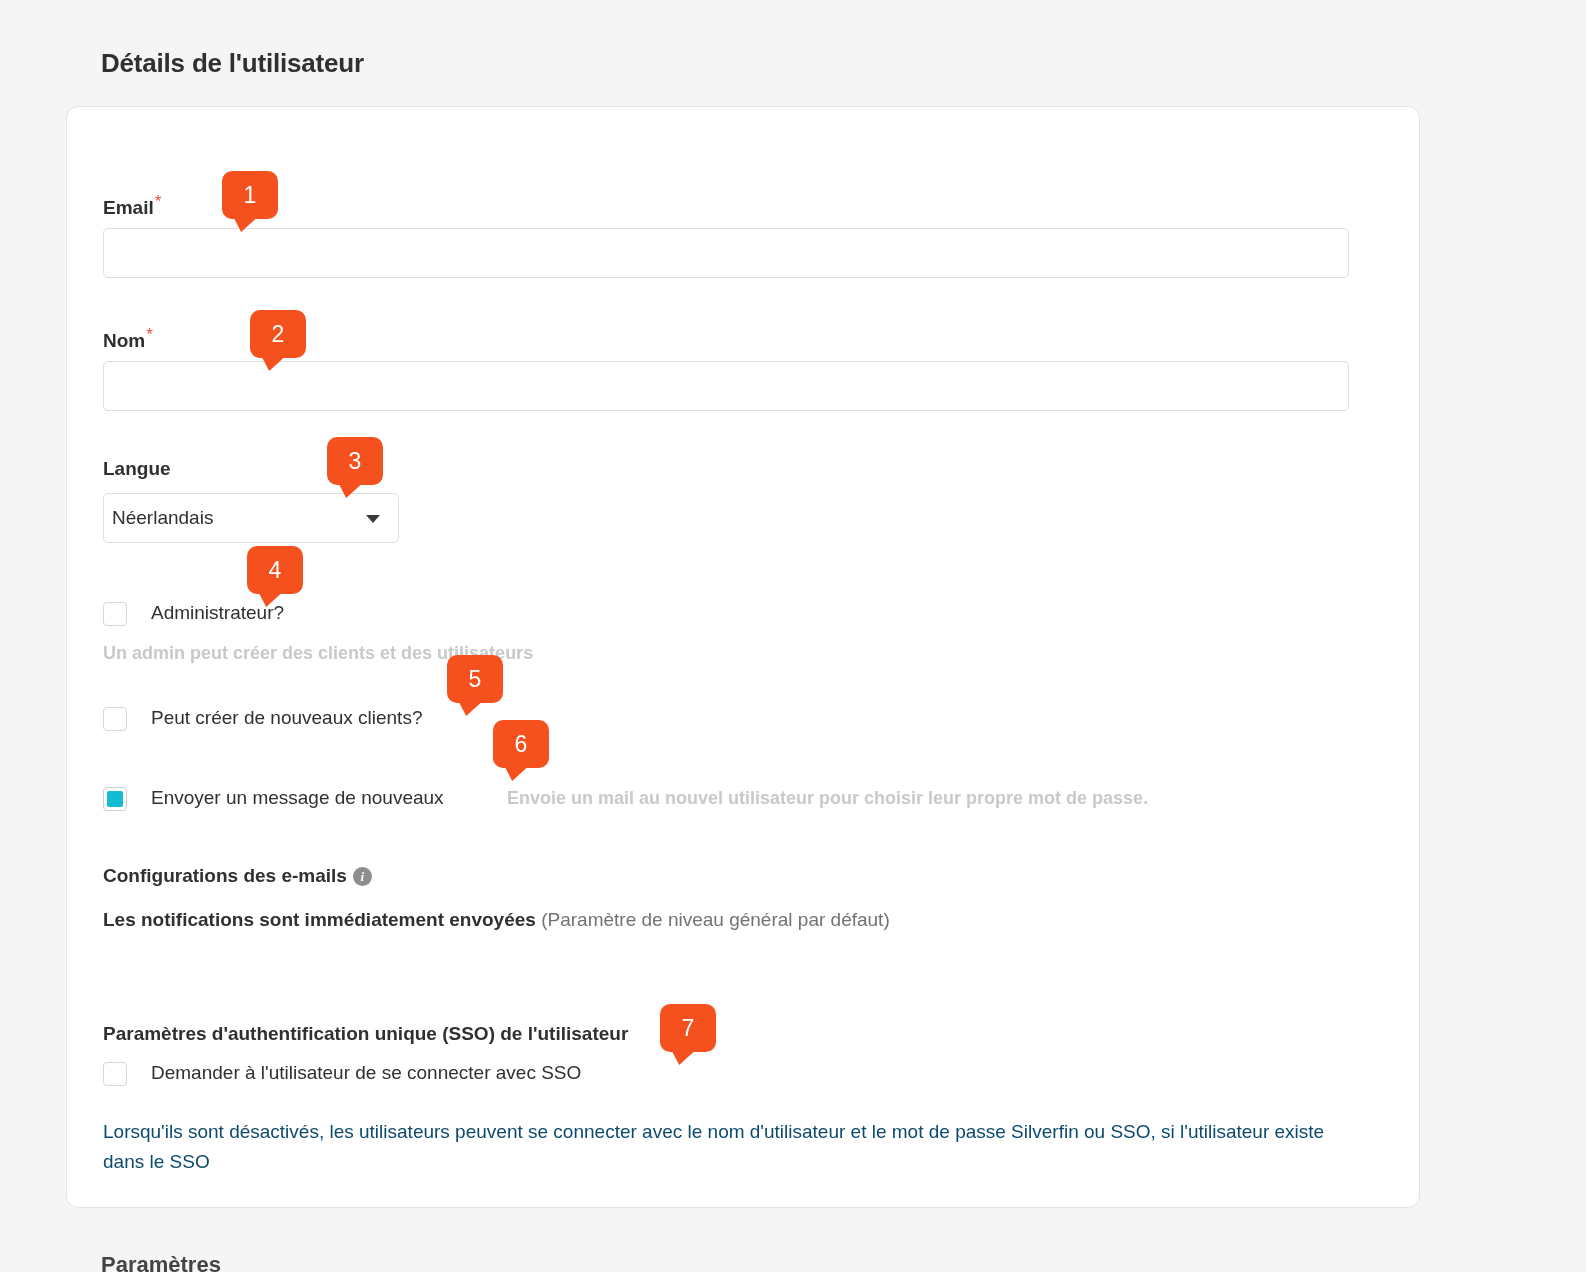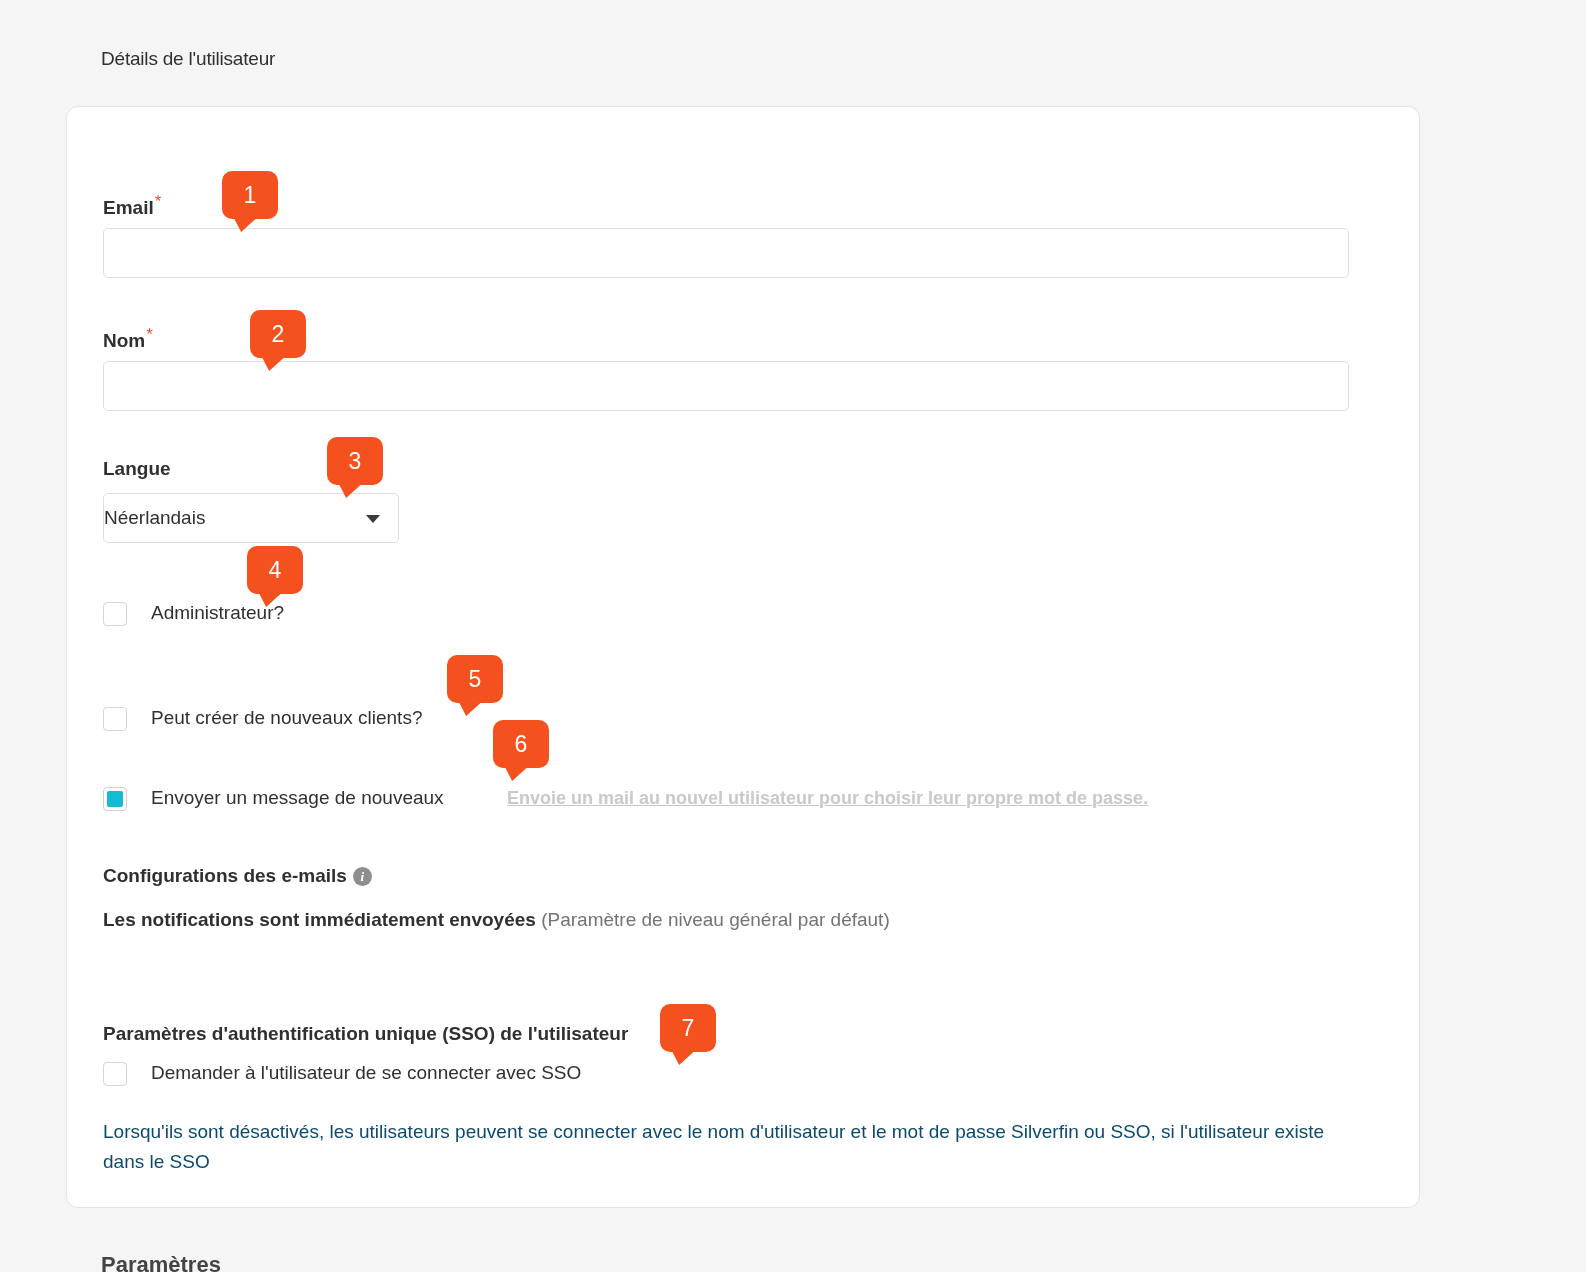--- a/index.html
+++ b/index.html
@@ -21,22 +21,22 @@
     width: 1586px;
     height: 1272px;
     box-sizing: border-box;
     padding: 0;
   }
 
   .page-title {
     position: absolute;
     left: 101px;
     top: 48px;
-    font-size: 19px;
-    font-weight: normal;
+    font-size: 26px;
+    font-weight: bold;
     letter-spacing: -0.2px;
     color: #2f3032;
   }
 
   .card {
     position: absolute;
     left: 66px;
     top: 106px;
     width: 1354px;
     height: 1102px;
@@ -85,21 +85,21 @@
     left: 36px;
     top: 386px;
     width: 296px;
     height: 50px;
     background: #fff;
     border: 1px solid #dededf;
     border-radius: 5px;
     box-sizing: border-box;
     display: flex;
     align-items: center;
-    padding: 0 0;
+    padding: 0 8px;
     font-size: 19px;
     color: #2f3032;
   }
   .select-caret {
     position: absolute;
     right: 18px;
     top: 21px;
     width: 0;
     height: 0;
     border-left: 7px solid transparent;
@@ -247,27 +247,28 @@
       <input class="text-input" style="left: 36px; top: 254px; width: 1246px;" value="" placeholder="">
 
       <div class="field-label" style="left:36px; top:351px;">Langue</div>
       <div class="select-box">
         <span>Néerlandais</span>
         <span class="select-caret"></span>
       </div>
 
       <div class="checkbox" style="left:36px; top:495px;"></div>
       <div class="cb-label" style="left:84px; top:495px;">Administrateur?</div>
+      <div class="hint" style="left:36px; top:536px;">Un admin peut créer des clients et des utilisateurs</div>
 
       <div class="checkbox" style="left:36px; top:600px;"></div>
       <div class="cb-label" style="left:84px; top:600px;">Peut créer de nouveaux clients?</div>
 
       <div class="checkbox checked" style="left:36px; top:680px;"></div>
       <div class="cb-label" style="left:84px; top:680px;">Envoyer un message de nouveaux</div>
-      <div class="hint" style="left:440px; top:681px;text-decoration:underline;">Envoie un mail au nouvel utilisateur pour choisir leur propre mot de passe.</div>
+      <div class="hint" style="left:440px; top:681px;">Envoie un mail au nouvel utilisateur pour choisir leur propre mot de passe.</div>
 
       <div class="section-head" style="left:36px; top:758px;">
         <span>Configurations des e-mails</span><span class="info-icon">i</span>
       </div>
 
       <div class="notif-line">
         <b>Les notifications sont immédiatement envoyées</b>
         <span class="muted">(Paramètre de niveau général par défaut)</span>
       </div>
 

